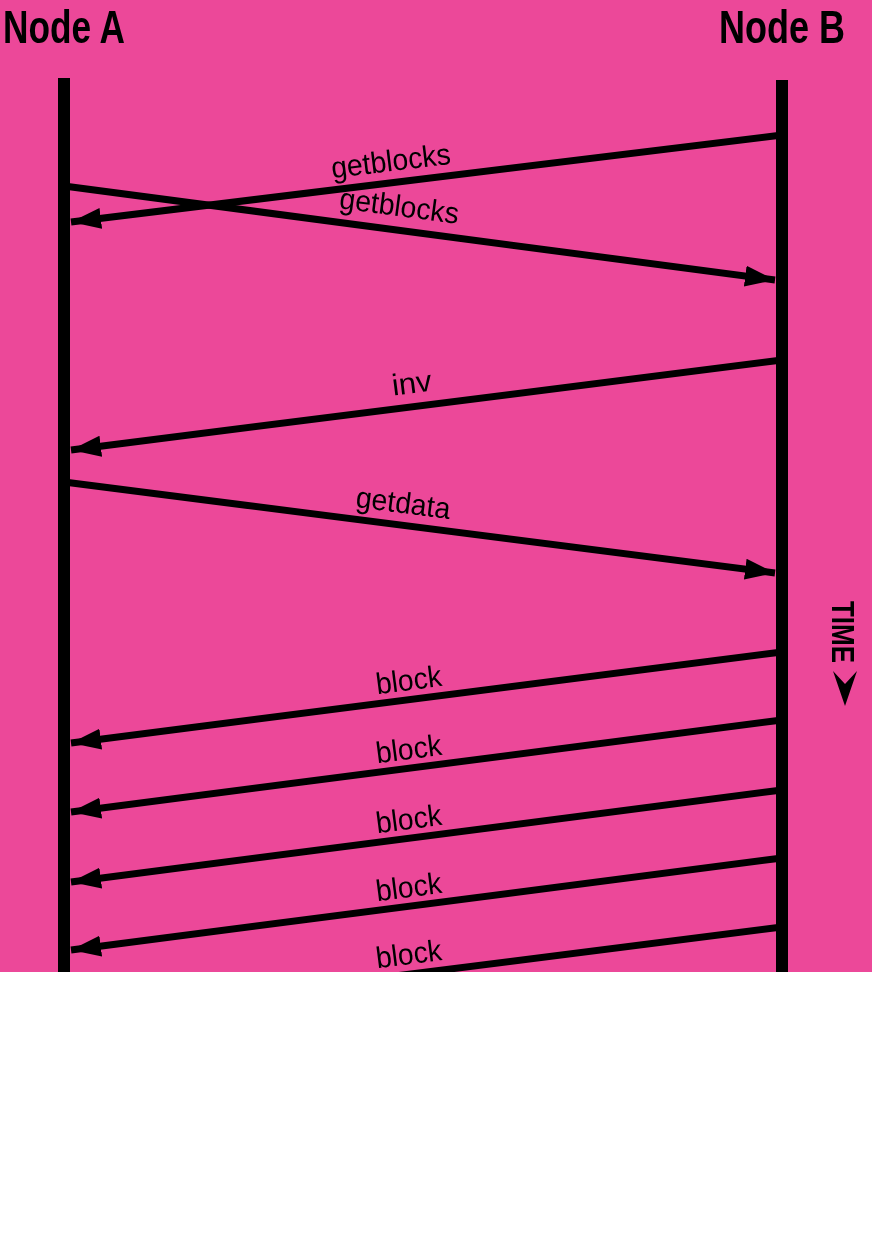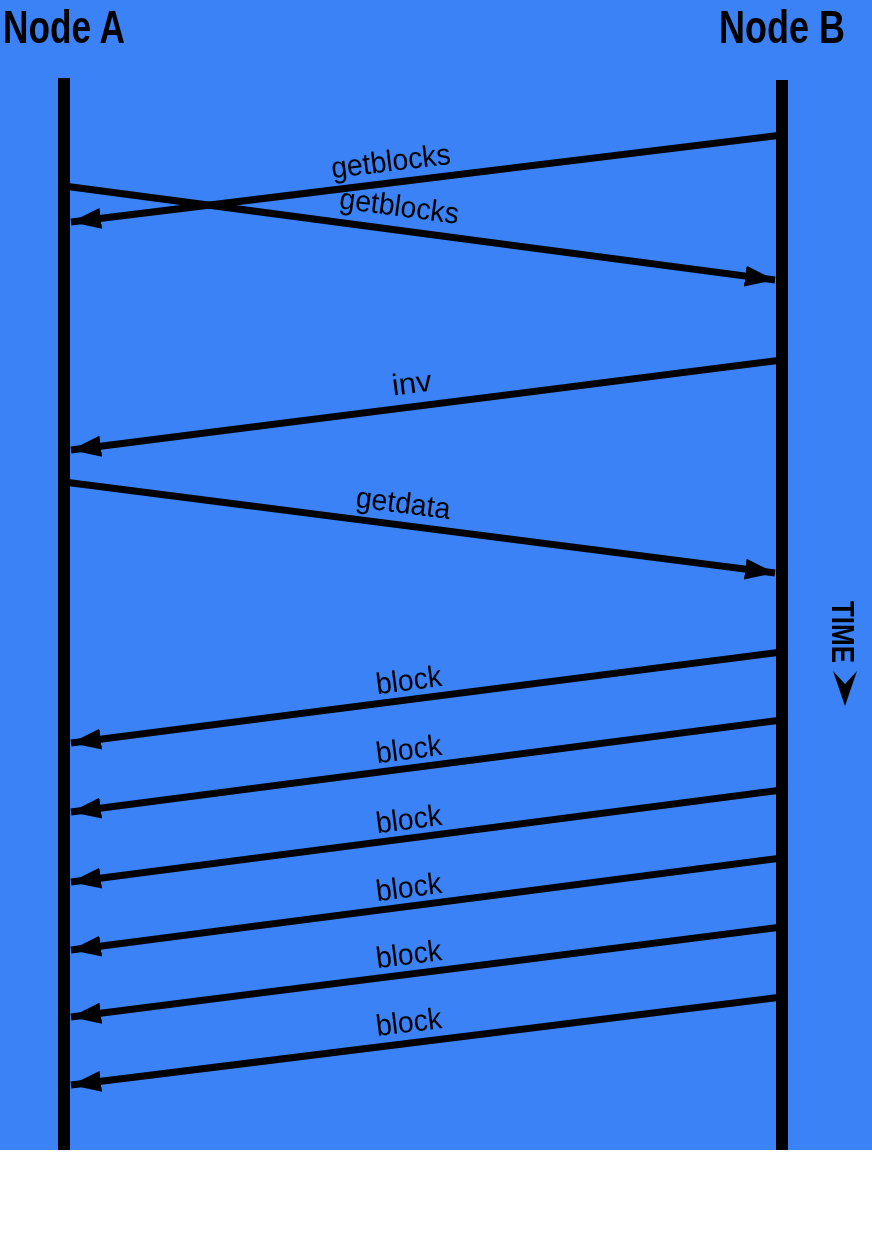--- a/index.html
+++ b/index.html
@@ -3,22 +3,22 @@
 <meta charset="utf-8">
 <style>
   html, body {
     margin: 0;
     padding: 0;
     background: #ffffff;
   }
   .stage {
     position: relative;
     width: 872px;
-    height: 1150px;
-    background: #3b82f6;
+    height: 972px;
+    background: #ec4899;
     overflow: hidden;
   }
   svg { display: block; }
   text {
     font-family: "Liberation Sans", "DejaVu Sans", sans-serif;
     fill: #000000;
   }
   .node-title {
     font-size: 46px;
     font-weight: bold;

